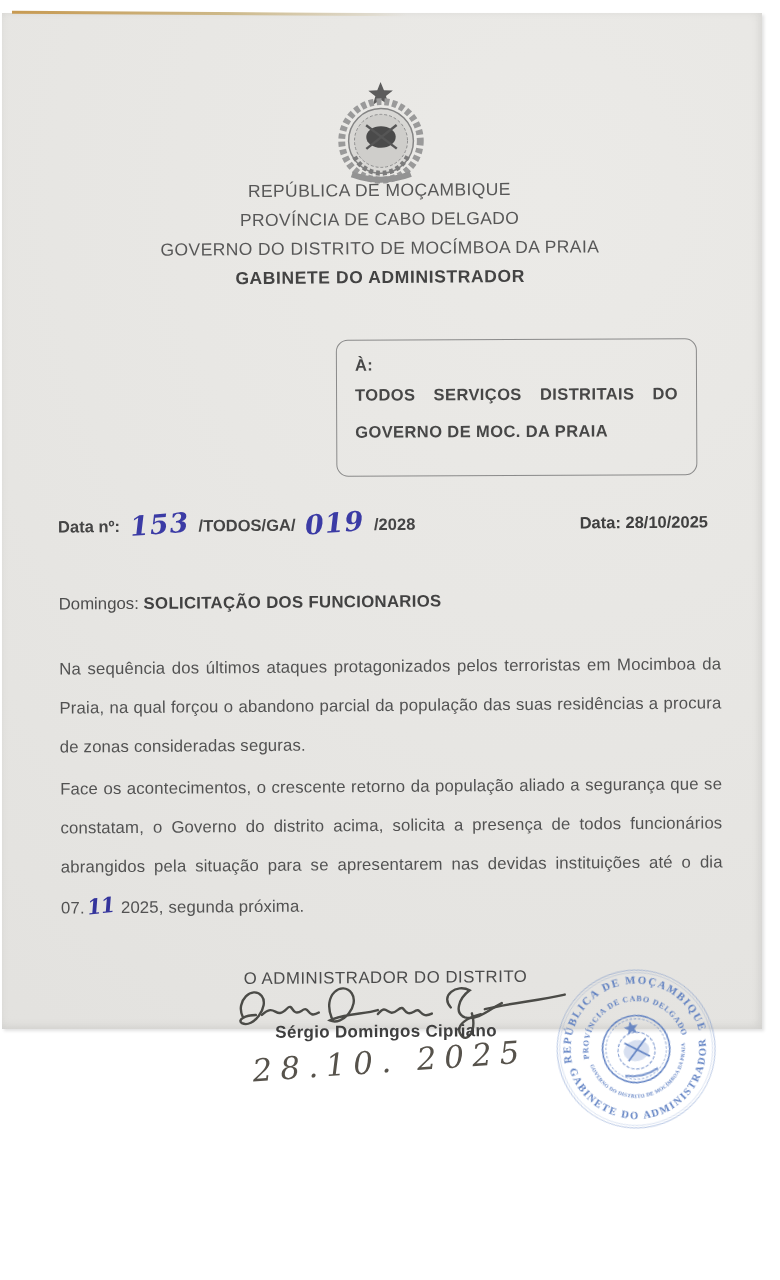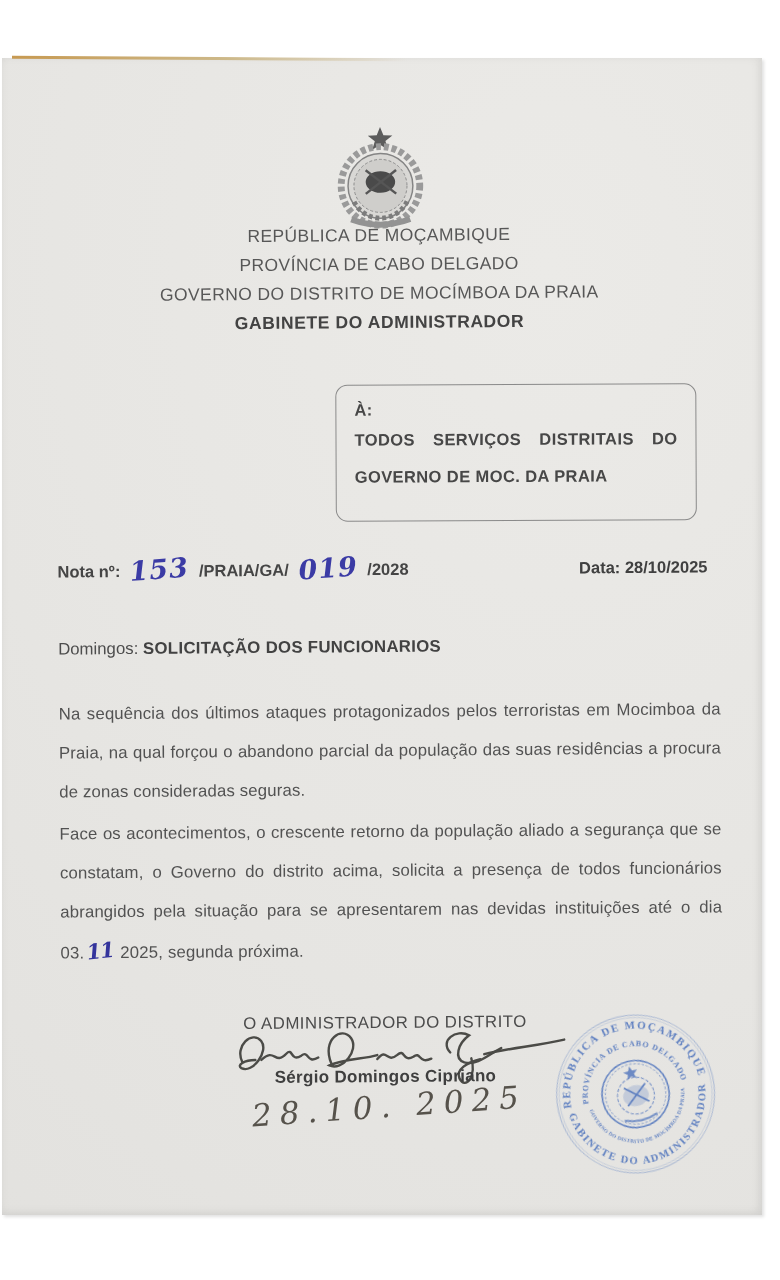--- a/index.html
+++ b/index.html
@@ -2,26 +2,25 @@
 <html><head>
 <meta charset="utf-8">
 <style>
   html,body{margin:0;padding:0;}
   body{
     width:780px;height:1280px;overflow:hidden;background:#ffffff;
     font-family:"Liberation Sans","DejaVu Sans",sans-serif;
     position:relative;
   }
   .paper{
-    position:absolute;left:2px;top:13px;width:760px;height:1157px;
+    position:absolute;left:2px;top:13px;width:760px;height:1016px;
     background:
       radial-gradient(130% 110% at 72% 18%, #ebeae7 0%, #e7e6e3 50%, #e2e1de 100%);
     box-shadow: inset -4px 0 8px rgba(0,0,0,.05), inset 0 -4px 8px rgba(0,0,0,.04),
                 2px 2px 3px rgba(0,0,0,.12);
-    margin-top: 45px;
   }
   .edge-top{
     position:absolute;top:-1px;left:10px;width:395px;height:3px;
     background:linear-gradient(90deg,#c79a52,#cdb98a 55%,rgba(205,185,138,0));
     transform:rotate(.35deg);
   }
   .content{position:absolute;inset:0;transform:rotate(-.45deg);color:#4f4f4f;}
 
   .emblem{position:absolute;left:323px;top:67px;width:118px;height:110px;}
 
@@ -114,23 +113,23 @@
     </div>
 
     <div class="addrbox">
       <div class="addr-sal">À:</div>
       <div class="addr-l jfull">TODOS SERVIÇOS DISTRITAIS DO</div>
       <div class="addr-l">GOVERNO DE MOC. DA PRAIA</div>
     </div>
 
     <div class="refrow">
       <div class="refleft">
-        <span>Nota nº:</span>
+        <span>Data nº:</span>
         <span class="hw">153</span>
-        <span>/PRAIA/GA/</span>
+        <span>/TODOS/GA/</span>
         <span class="hw">019</span>
         <span>/2028</span>
       </div>
       <div class="refdate">Data: 28/10/2025</div>
     </div>
 
     <div class="subjrow">
       <span>Domingos:</span>
       <span class="b">SOLICITAÇÃO DOS FUNCIONARIOS</span>
     </div>
@@ -139,21 +138,21 @@
       <div class="pl jfull">Na sequência dos últimos ataques protagonizados pelos terroristas em Mocimboa da</div>
       <div class="pl jfull">Praia, na qual forçou o abandono parcial da população das suas residências a procura</div>
       <div class="pl">de zonas consideradas seguras.</div>
     </div>
 
     <div class="para p2">
       <div class="pl jfull">Face os acontecimentos, o crescente retorno da população aliado a segurança que se</div>
       <div class="pl jfull">constatam, o Governo do distrito acima, solicita a presença de todos funcionários</div>
       <div class="pl jfull">abrangidos pela situação para se apresentarem nas devidas instituições até o dia</div>
       <div class="pl">
-        <span>03.</span><span class="hw-inline">11</span><span> 2025, segunda próxima.</span>
+        <span>07.</span><span class="hw-inline">11</span><span> 2025, segunda próxima.</span>
       </div>
     </div>
 
     <div class="sigtitle">O ADMINISTRADOR DO DISTRITO</div>
 
     <div class="sigsvg">
       <svg viewBox="0 0 345 88" width="345" height="88">
         <g fill="none" stroke="#4b4b47" stroke-width="2.4" stroke-linecap="round">
           <path d="M14 40 C6 24 24 8 33 19 C41 29 24 52 13 46 C8 43 16 38 27 38"></path>
           <path d="M33 38 C47 25 46 44 58 32 C65 25 62 41 73 34 C81 28 78 43 90 36"></path>

